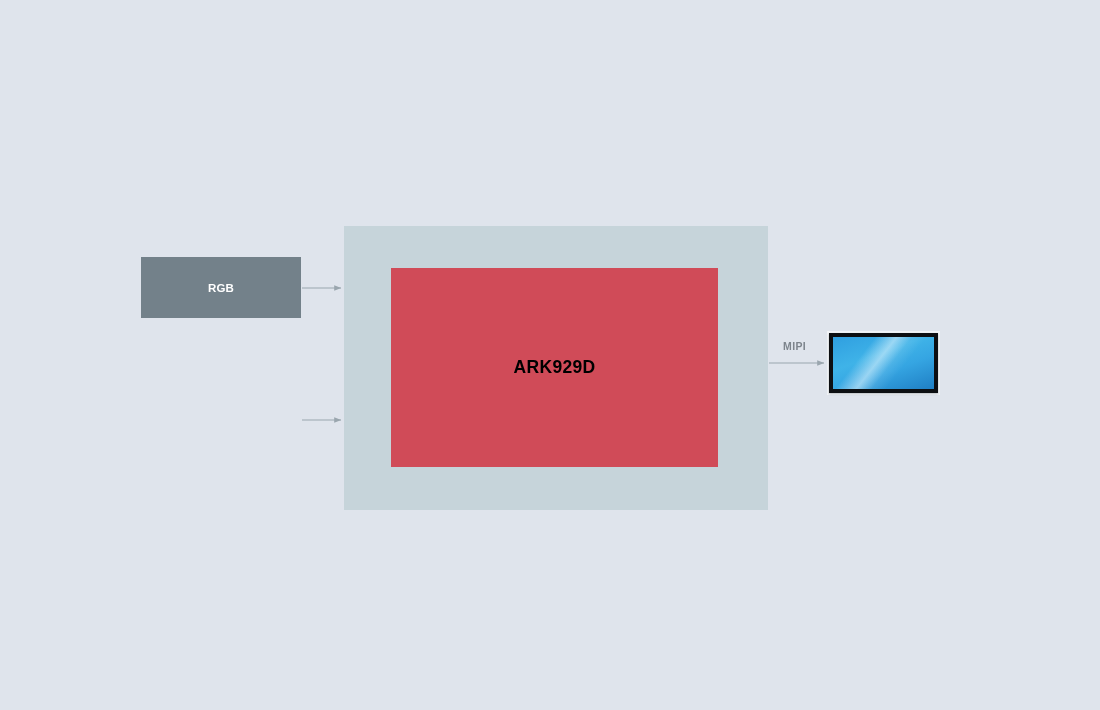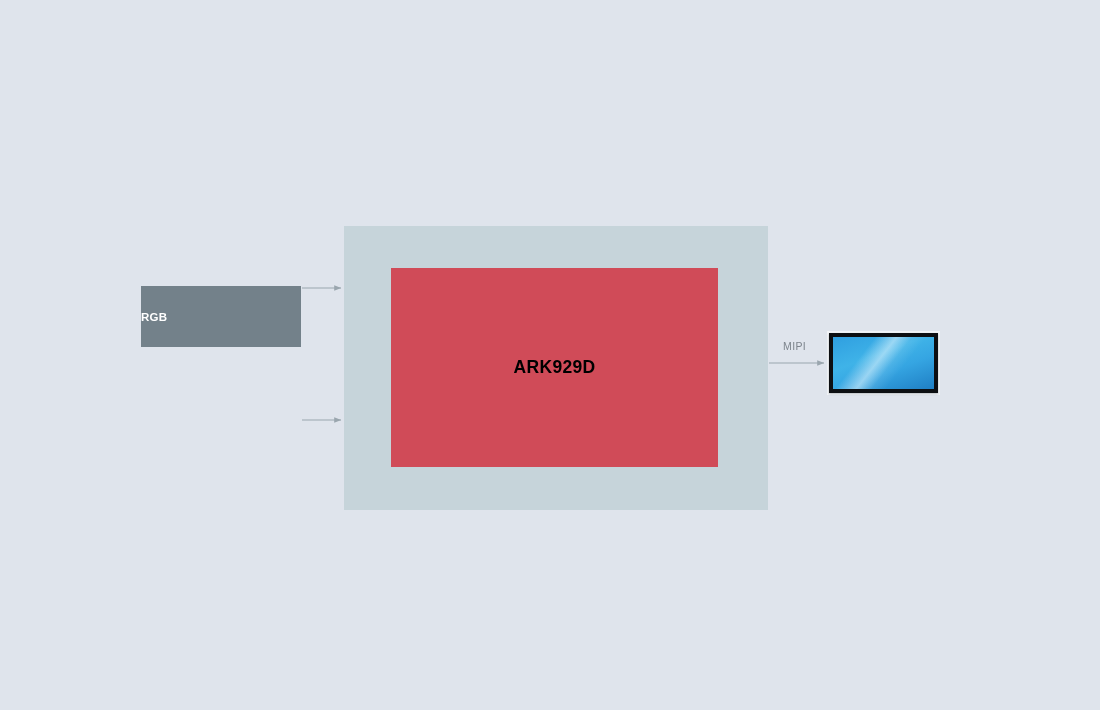--- a/index.html
+++ b/index.html
@@ -23,22 +23,22 @@
     height: 710px;
   }
 
   
   .input-box {
     position: absolute;
     background: #73818a;
     box-sizing: border-box;
     display: flex;
     align-items: center;
+    justify-content: center;
     text-align: center;
-    margin-top: 29px;
   }
   .input-box .label {
     color: #ffffff;
     font-weight: bold;
     font-size: 11.5px;
     letter-spacing: 0.2px;
     white-space: nowrap;
   }
   #box-rgb {
     left: 141px;
@@ -96,21 +96,21 @@
     pointer-events: none;
   }
 
   
   #mipi-label {
     position: absolute;
     left: 783px;
     top: 340px;
     color: #7d848c;
     font-size: 10.5px;
-    font-weight: normal;
+    font-weight: bold;
     letter-spacing: 0.4px;
     white-space: nowrap;
     text-align: center;
   }
 
   
   #monitor {
     position: absolute;
     left: 827px;
     top: 331px;

